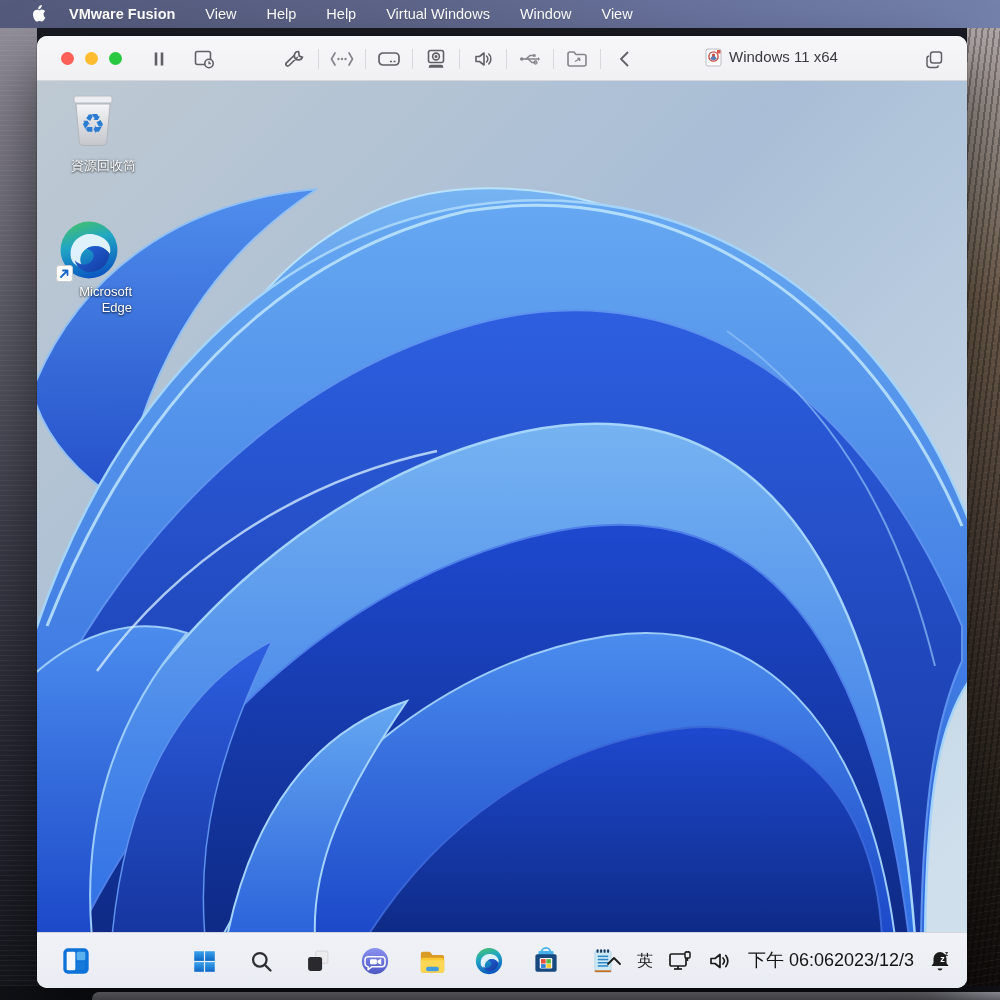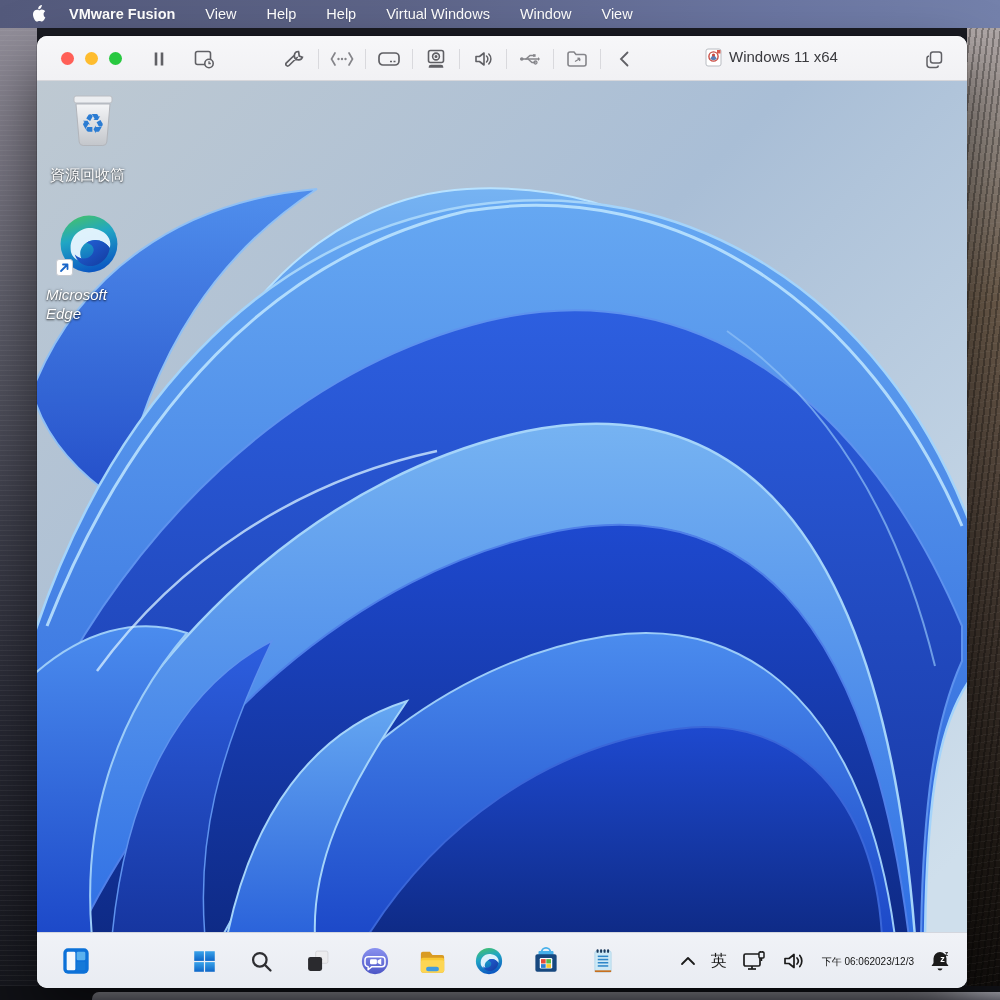--- a/index.html
+++ b/index.html
@@ -45,40 +45,40 @@
   .wtitle{ position:absolute; left:668px; top:12px; display:flex; gap:7px;
     font-size:15px; color:#3a3a3e; }
   .fsbtn{ position:absolute; right:20px; top:11px; width:26px; height:24px; display:flex; align-items:center; justify-content:center; }
 
   
   .vmscreen{ position:relative; width:930px; height:907px; }
   .desktop{ position:relative; width:930px; height:851px; overflow:hidden; }
   .desktop > svg.bloom{ position:absolute; inset:0; display:block; }
 
   .dicon{ position:absolute; width:96px; display:flex; flex-direction:column; align-items:center; cursor:default; }
-  .dicon .dlabel{ margin-top:11px; font-size:15px; color:#fff; text-align:left; line-height:1.25;
+  .dicon .dlabel{ margin-top:3px; font-size:13px; color:#fff; text-align:right; line-height:1.25;
     text-shadow:0 1px 2px rgba(0,0,0,.65), 0 0 3px rgba(0,0,0,.4); width:86px; }
   .dicon-bin{ left:8px; top:8px; }
-  .dicon-edge{ left:4px; top:132px;font-style:italic; }
+  .dicon-edge{ left:4px; top:138px; }
   .edgewrap{ position:relative; width:62px; height:62px; }
   .shortcut{ position:absolute; left:-2px; bottom:-1px; width:17px; height:17px; background:#fff;
     border-radius:3px; border:1px solid #c9ccd2; display:flex; align-items:center; justify-content:center; }
 
   
   .taskbar{ position:absolute; left:0; bottom:0; width:930px; height:56px;
     background:linear-gradient(180deg,#f0f2f7,#e9ecf2); border-top:1px solid #d3d6de;
     display:flex; align-items:center; }
   .tb-widgets{ position:absolute; left:22px; top:10px; width:38px; height:36px;
     display:flex; align-items:center; justify-content:center; border-radius:5px; }
   .tb-center{ position:absolute; left:150px; top:10px; height:36px; display:flex; align-items:center; gap:23px; }
   .tb-btn{ width:34px; height:36px; display:flex; align-items:center; justify-content:center; border-radius:5px; }
   .tray{ position:absolute; right:16px; top:8px; height:40px; display:flex; align-items:center; gap:15px; }
   .tray .titem{ display:flex; align-items:center; justify-content:center; height:36px; }
   .lang{ font-size:16px; color:#1b1b1b; }
-  .clock{ text-align:left; font-size:10px; color:#141414; line-height:1.3; }
+  .clock{ text-align:left; font-size:18px; color:#141414; line-height:1.3; }
 
   .cjk{ font-family:"Liberation Sans",sans-serif; }
 </style>
 </head>
 <body>
 
 <div class="wall-left"></div>
 <div class="wall-right"></div>
 <div class="wall-bottom"></div>
 <div class="dock-edge"></div>

